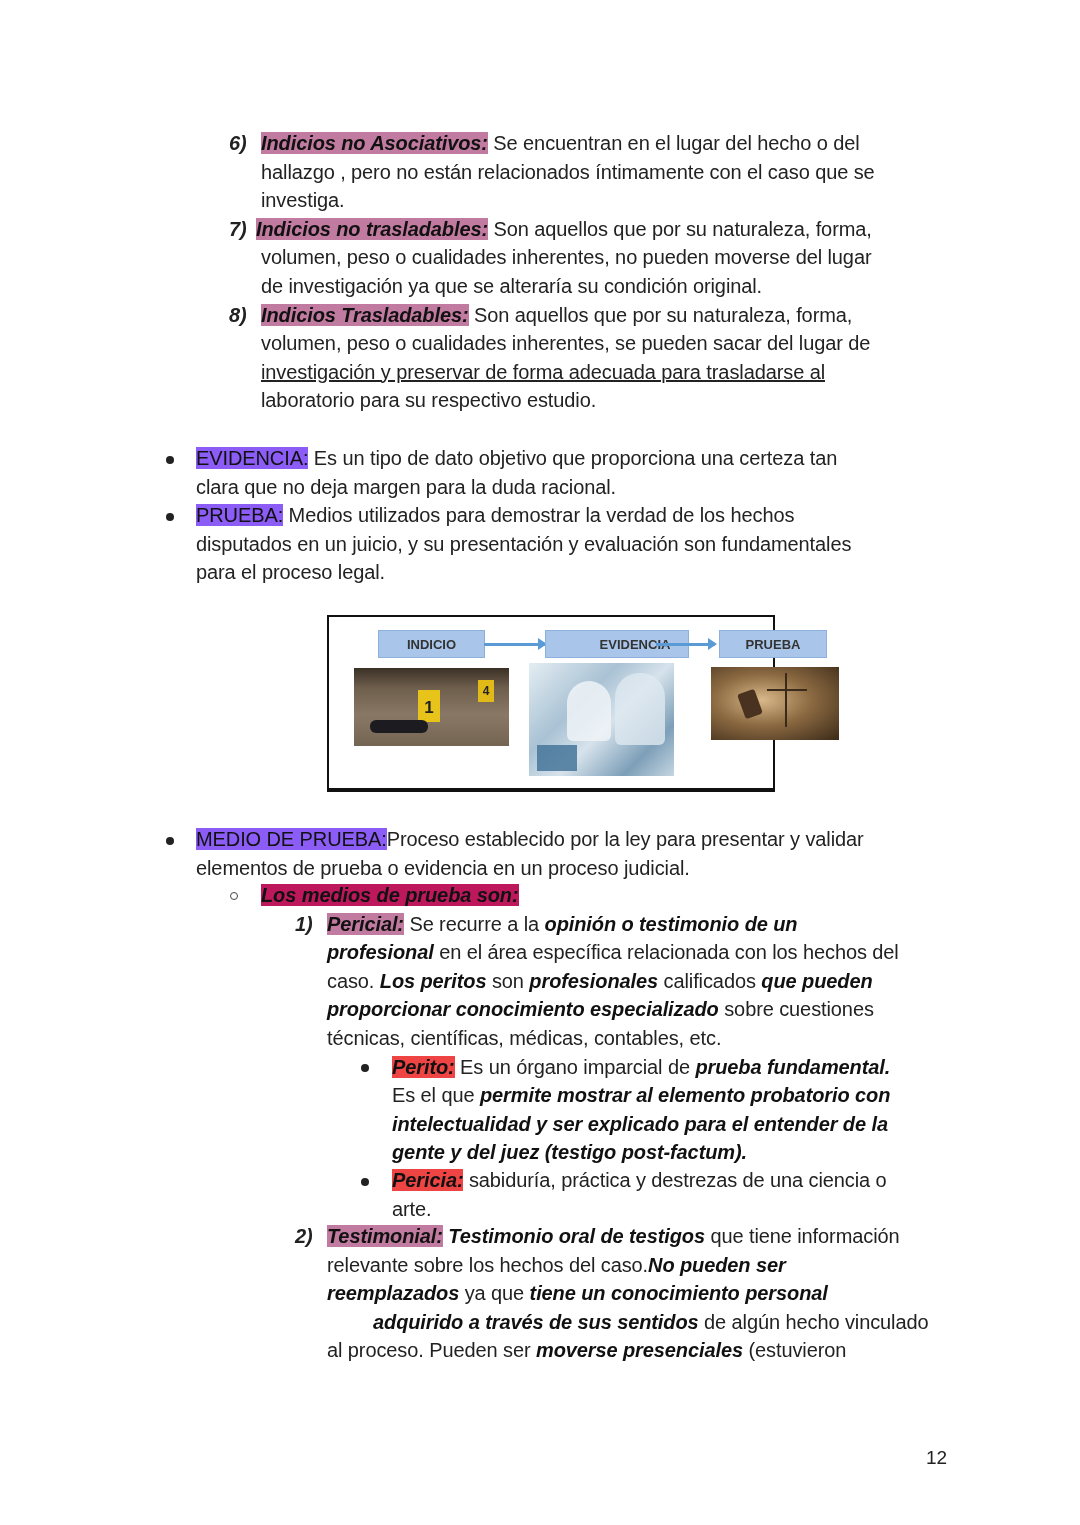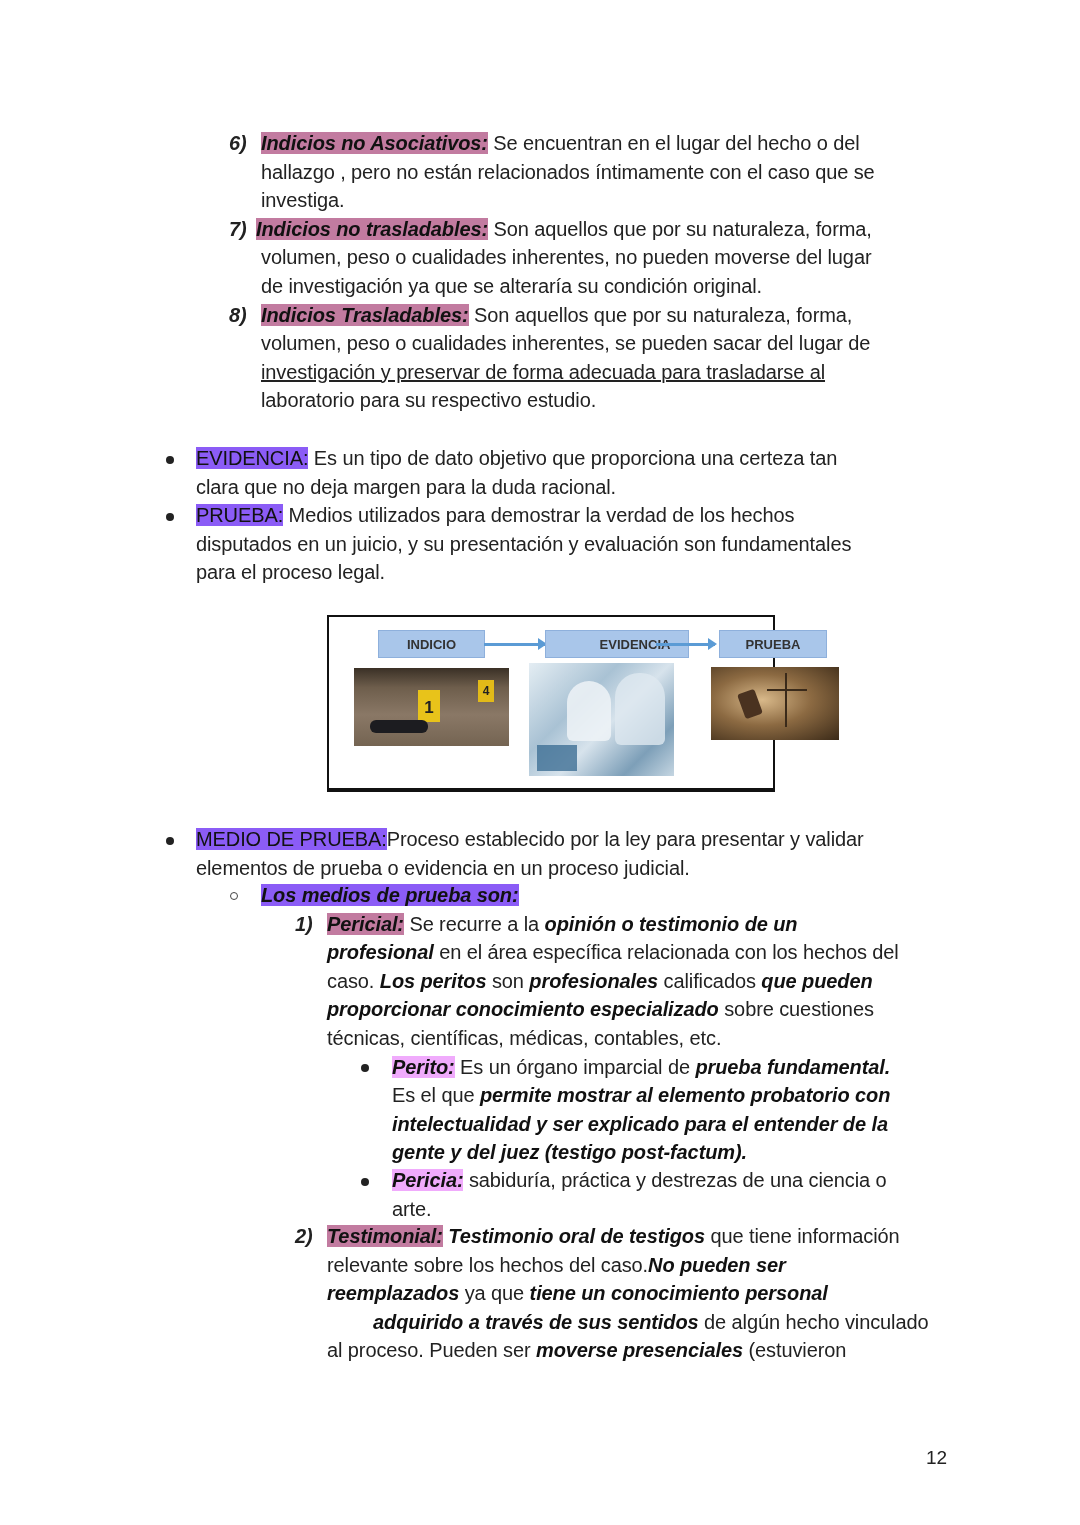--- a/index.html
+++ b/index.html
@@ -3,22 +3,22 @@
 <meta charset="utf-8">
 <style>
   html, body { margin: 0; padding: 0; background: #ffffff; }
   body { width: 1080px; height: 1525px; position: relative; overflow: hidden;
          font-family: "Liberation Sans", "DejaVu Sans", sans-serif; color: #222; }
   .line { position: absolute; font-size: 20px; line-height: 28.6px; white-space: nowrap; letter-spacing: -0.1px; }
   .num { font-weight: bold; font-style: italic; position: absolute; }
   .bi { font-weight: bold; font-style: italic; color: #111; }
   .hl-a { background: #c27ba0; }
   .hl-b { background: #8b5cf6; font-weight: normal; font-style: normal; color: #111; }
-  .hl-c { background: #8b5cf6; }
-  .hl-d { background: #f0abfc; }
+  .hl-c { background: #be185d; }
+  .hl-d { background: #ef4444; }
   .bullet { position: absolute; width: 8px; height: 8px; border-radius: 50%; background: #222; }
   .circle { position: absolute; width: 8px; height: 8px; border-radius: 50%; border: 1.5px solid #444; box-sizing: border-box; }
   .figure { position: absolute; left: 327px; top: 615px; width: 448px; height: 177px; border: 2.5px solid #111; border-bottom-width: 4px; box-sizing: border-box; background: #fff; }
   .stage { position: absolute; background: #a9c6ea; border: 1px solid #8eb0dc; height: 26px; font-weight: bold; font-size: 13px; color: #333; display: flex; align-items: center; justify-content: center; }
   .arrow { position: absolute; height: 3px; background: #5b9bd5; }
   .arrow::after { content: ""; position: absolute; right: -2px; top: -5px; border-left: 9px solid #5b9bd5; border-top: 6.5px solid transparent; border-bottom: 6.5px solid transparent; }
   .photo { position: absolute; overflow: hidden; }
   .page-num { position: absolute; left: 926px; top: 1447px; font-size: 19px; color: #222; }
 </style>
 </head>

